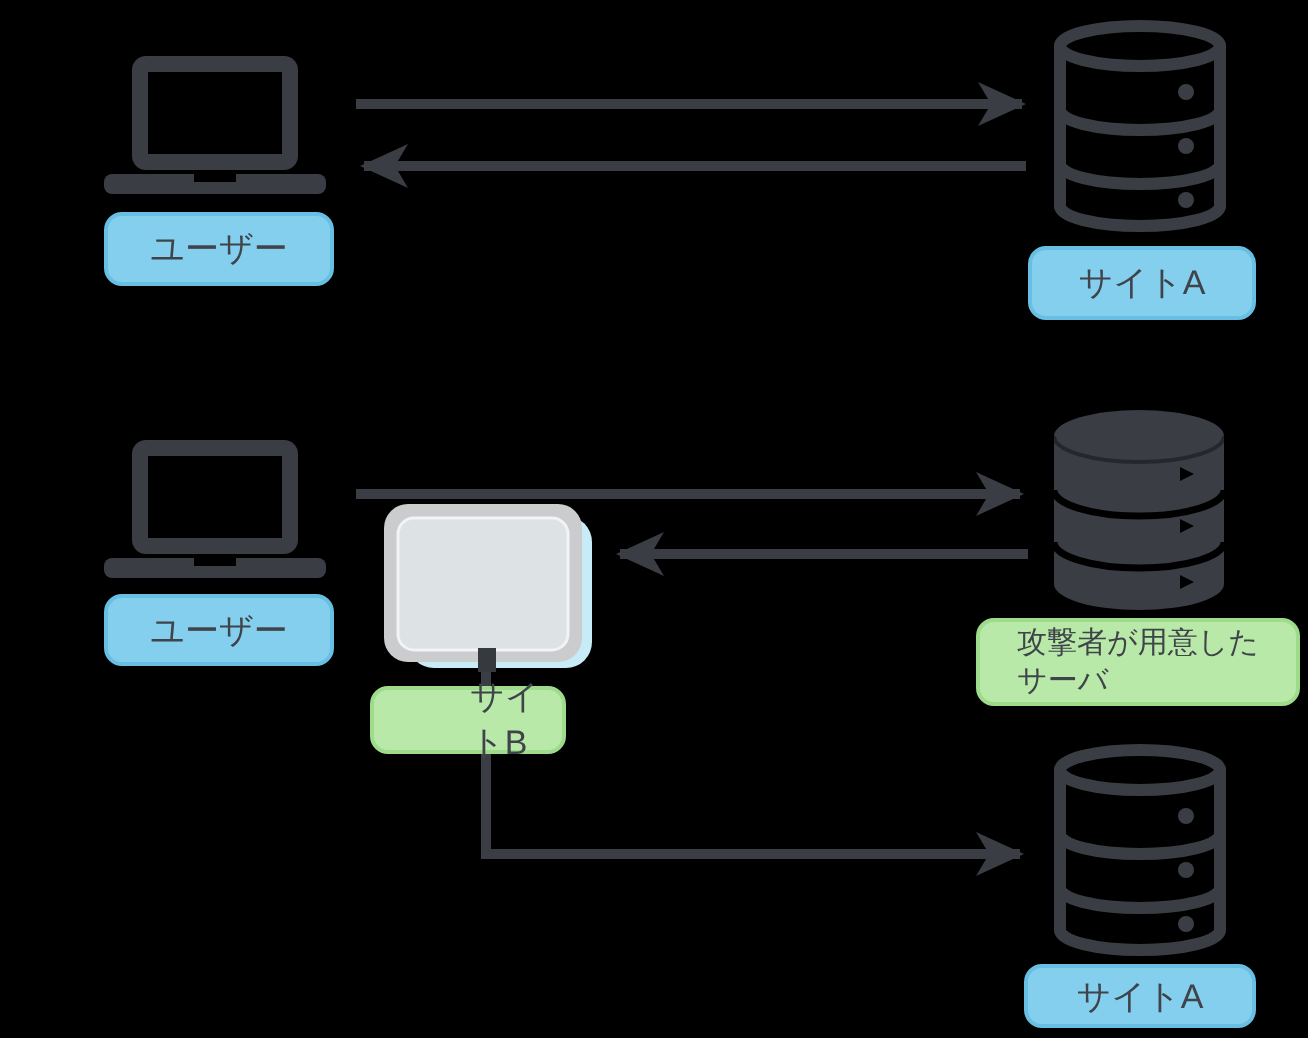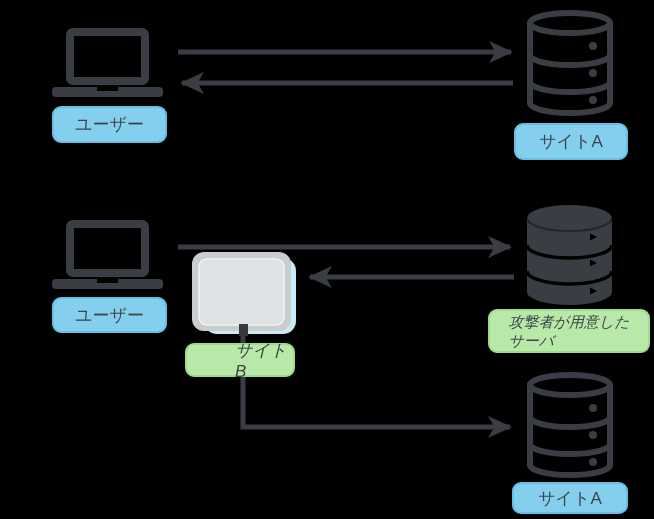--- a/index.html
+++ b/index.html
@@ -8,25 +8,25 @@
     font-family:"Liberation Sans", sans-serif; overflow:hidden;
   }
   .wires { position:absolute; left:0; top:0; width:654px; height:519px; }
   .icon { position:absolute; }
   .label {
     position:absolute; box-sizing:border-box;
     display:flex; align-items:center; justify-content:center;
     border-radius:9px; font-size:17px; color:#3f444b; 
   }
   .label.blue  { background:#85cfee; border:2px solid #67c0e4; }
-  .label.green { background:#b9e9a8; border:2px solid #9edc8b;font-style:italic; }
+  .label.green { background:#b9e9a8; border:2px solid #9edc8b; }
   #label-user-top      { left:52px;  top:106px; width:115px; height:37px; }
   #label-sitea-top     { left:514px; top:123px; width:114px; height:37px; }
   #label-user-bottom   { left:52px;  top:297px; width:115px; height:36px; }
-  #label-siteb         { left:185px; top:343px; width:110px; height:34px;padding-left:48px; }
+  #label-siteb         { left:185px; top:343px; width:98px; height:34px;padding-left:48px; }
   #label-attacker      { left:488px; top:309px; width:162px; min-height:40px;
                          font-size:15px; line-height:19px; white-space:pre-line; padding:1px 0; }
   #label-sitea-bottom  { left:512px; top:482px; width:116px; height:32px; }
   #laptop-top    { left:52px;  top:28px;  }
   #laptop-bottom { left:52px;  top:220px; }
   #db-sitea-top    { left:527px; top:10px;  }
   #db-attacker     { left:527px; top:205px; }
   #db-sitea-bottom { left:527px; top:372px; }
   #siteb-icon      { left:192px; top:252px; }
 </style>

